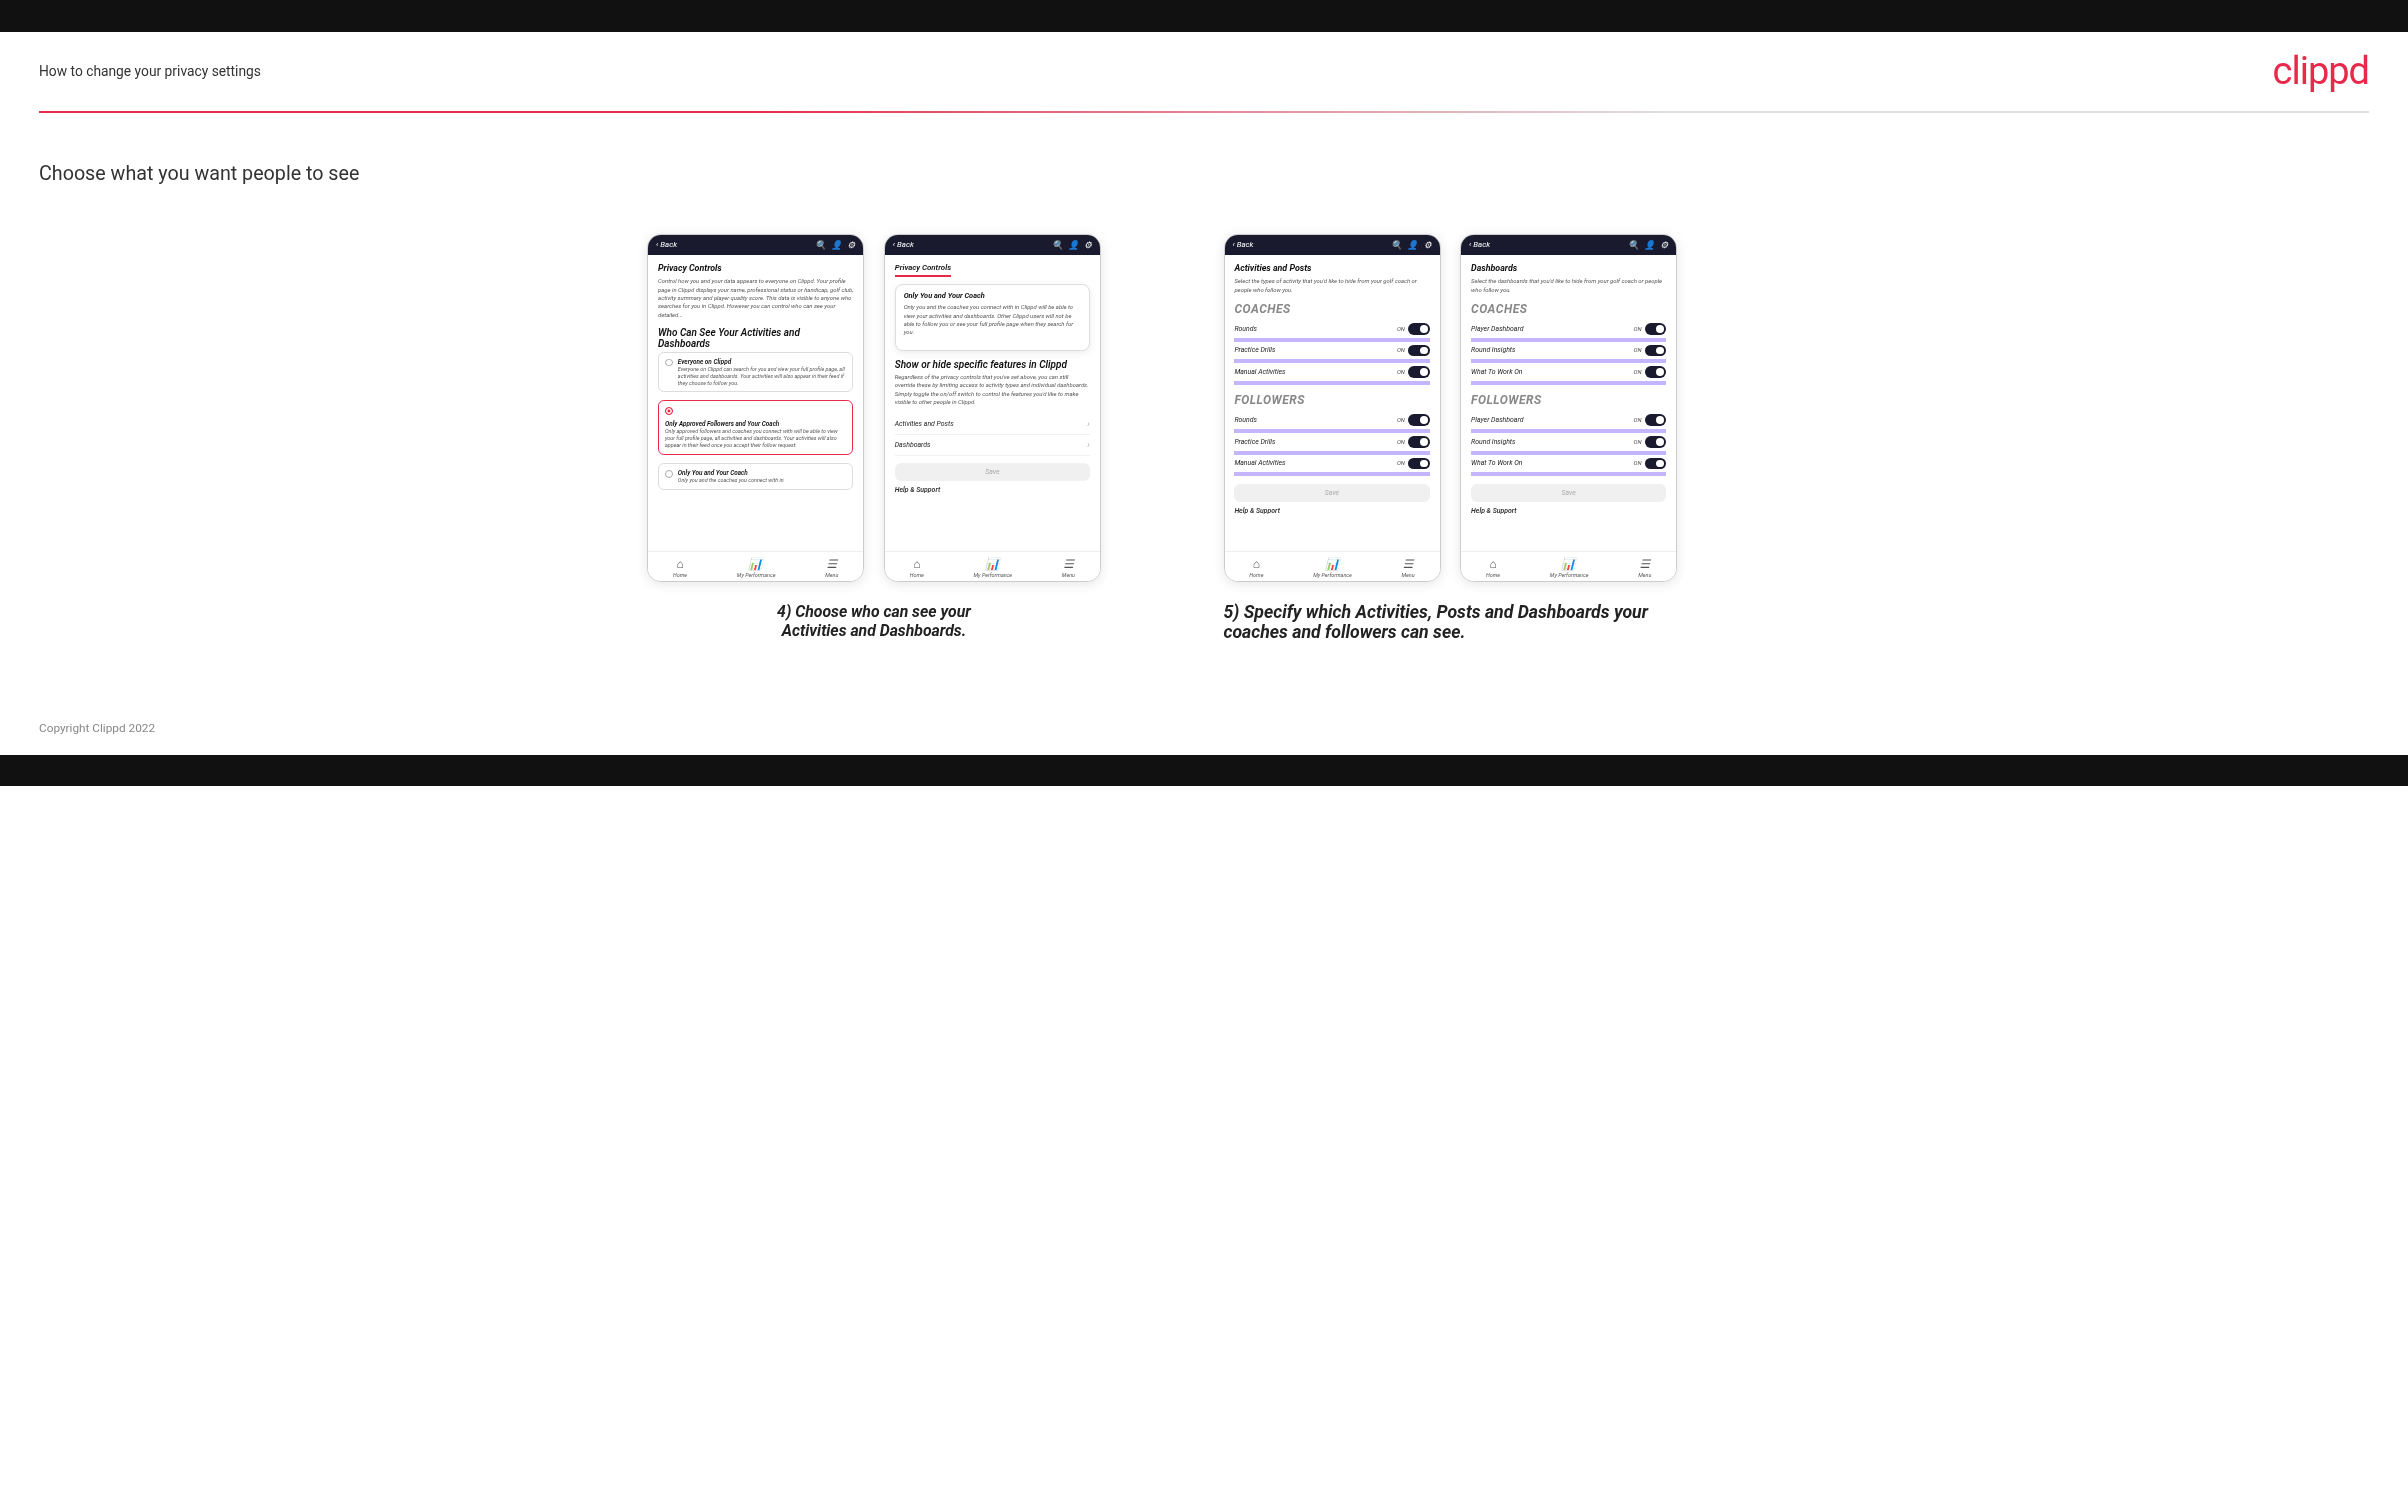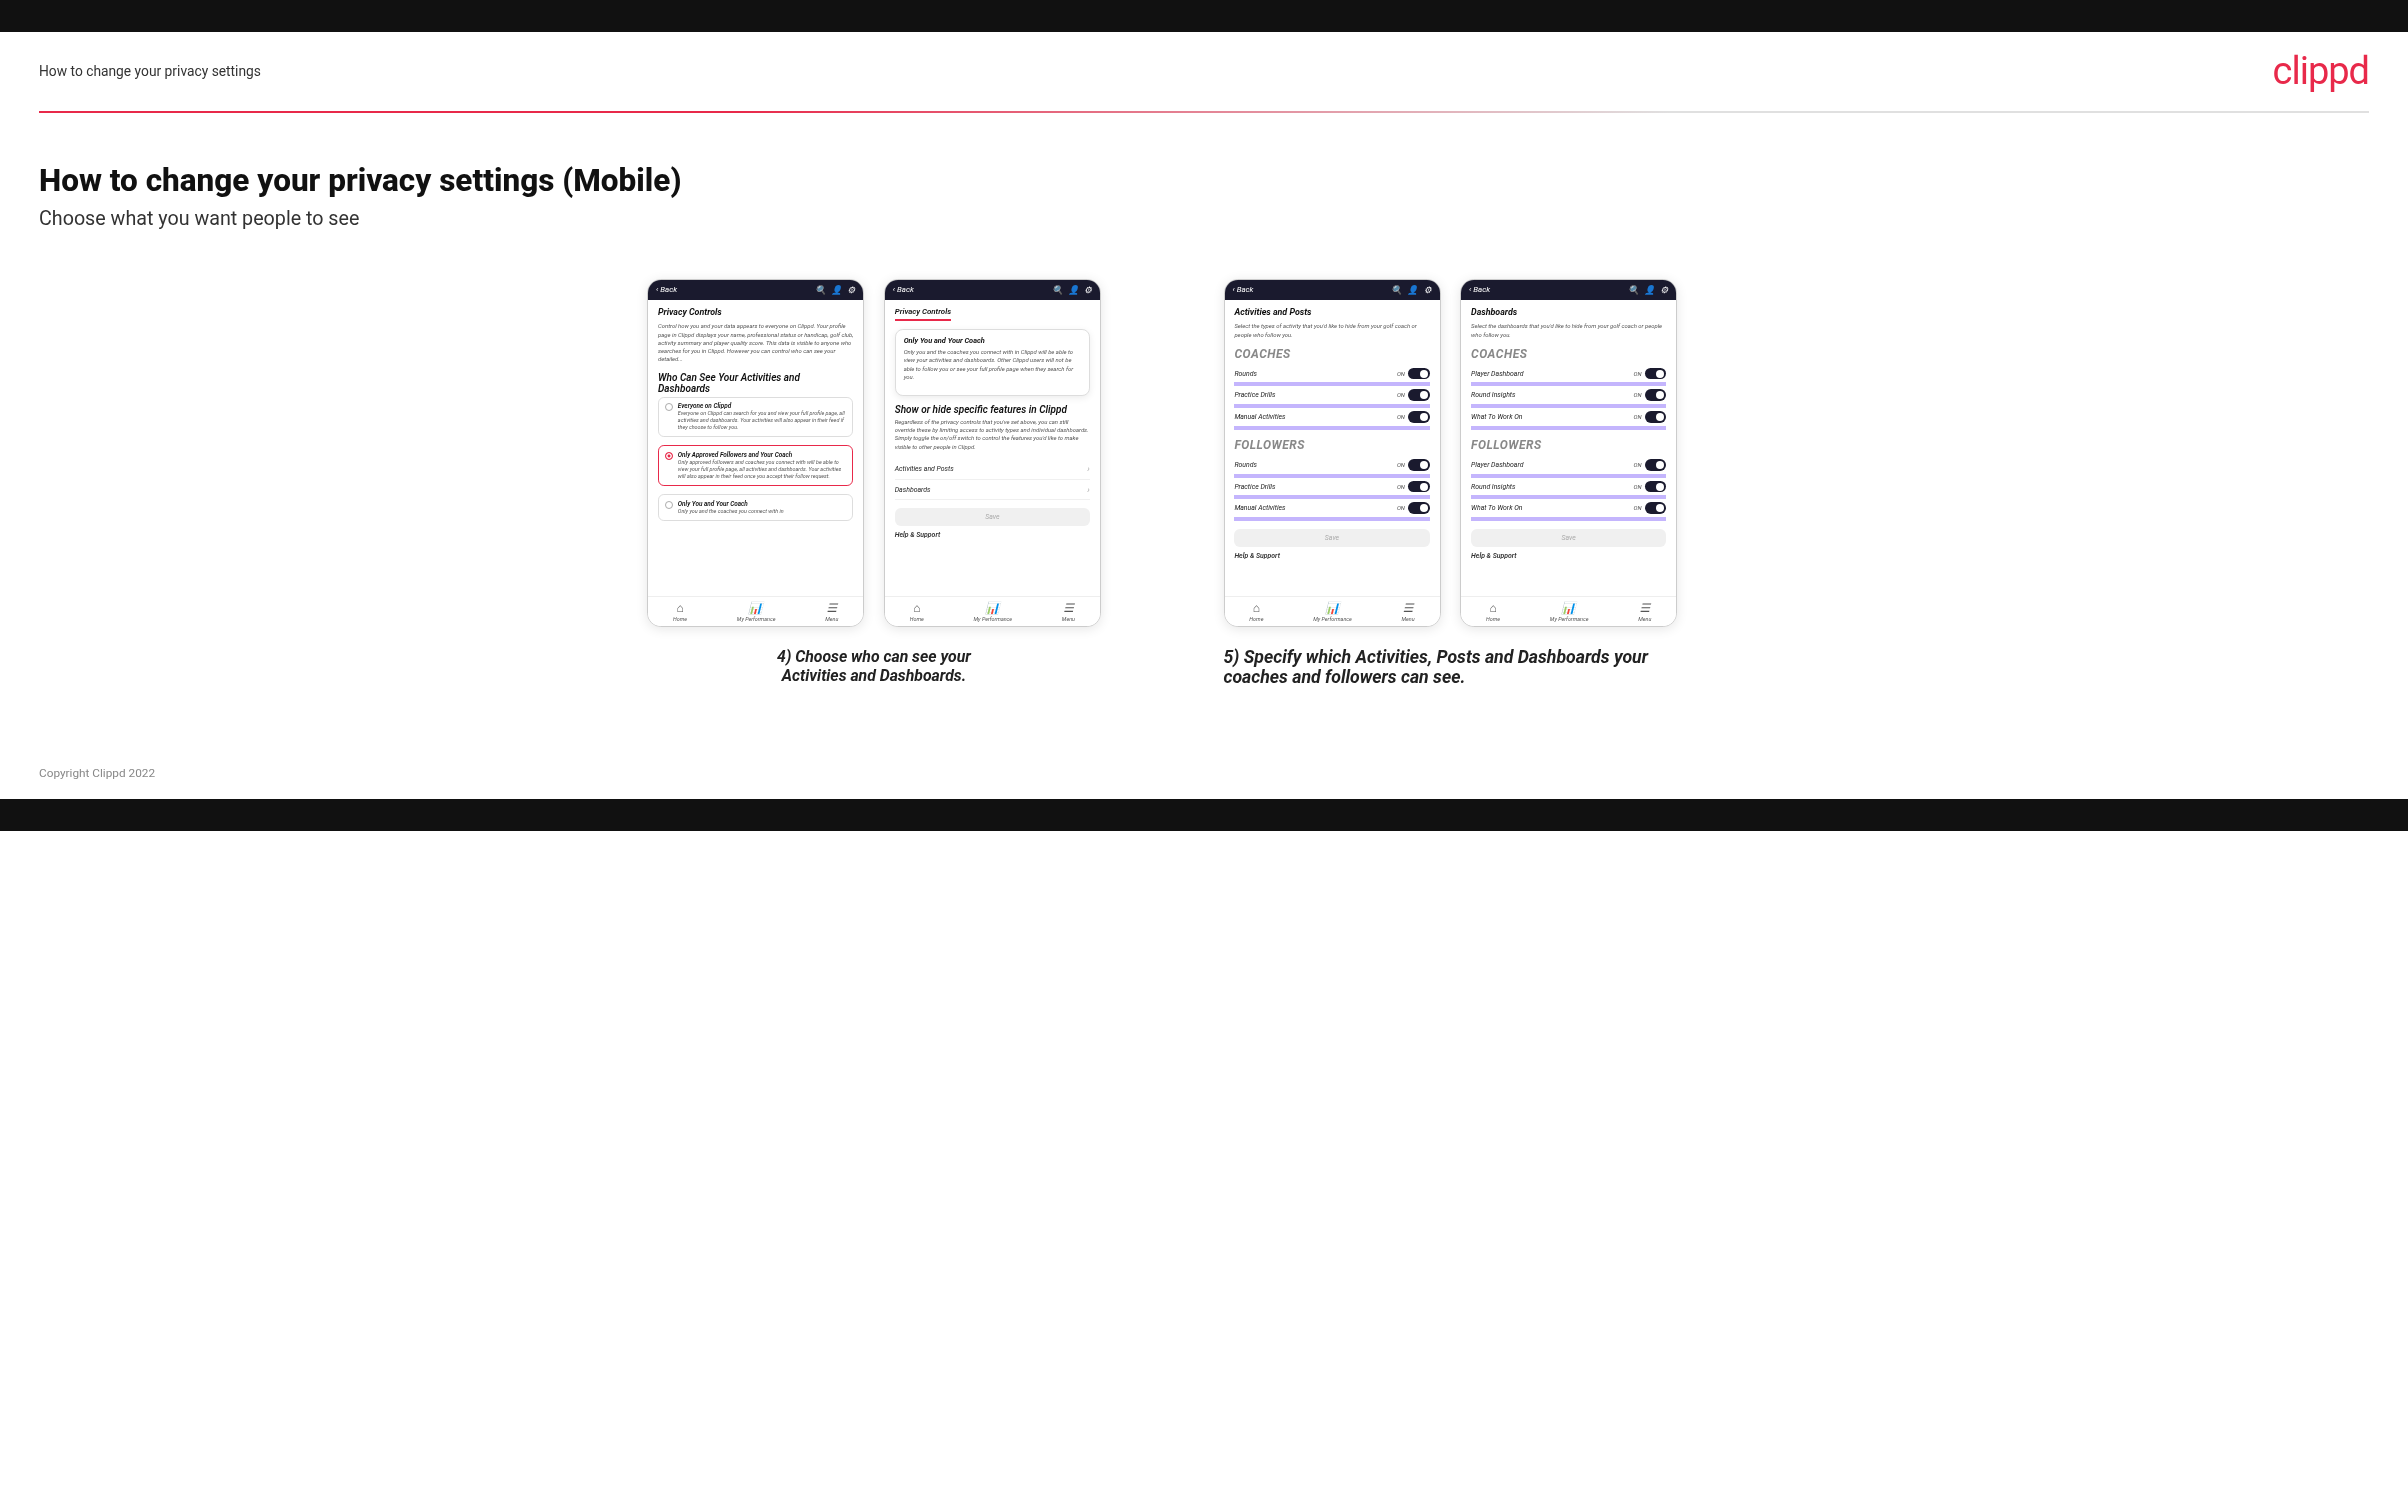--- a/index.html
+++ b/index.html
@@ -128,20 +128,21 @@
       display: flex;
       align-items: flex-start;
       gap: 5px;
       margin-bottom: 7.9px;
       padding: 4.9px 5.9px;
       border: 1px solid #ddd;
       border-radius: 5.9px;
     }
     .radio-option.selected {
       border-color: #e8294a;
+      flex-direction: column;
     }
     .radio-circle {
       width: 7.9px;
       height: 7.9px;
       border-radius: 50%;
       border: 1.5px solid #aaa;
       margin-top: 1px;
       flex-shrink: 0;
     }
     .radio-circle.filled {
@@ -361,21 +362,20 @@
 
 <div class="top-bar"></div>
 
 <div class="header">
   <span class="header-title">How to change your privacy settings</span>
   <span class="logo">clippd</span>
 </div>
 <div class="header-divider"></div>
 
 <div class="page-content">
-  <h1 class="page-heading">How to change your privacy settings (Mobile)</h1>
   <p class="page-subheading">Choose what you want people to see</p>
 
   <div class="screenshots-main">
 
     <div class="left-section">
       <div class="screenshots-pair">
 
         <div class="phone-mockup">
           <div class="phone-topbar">
             <span class="back-btn">‹ Back</span>

